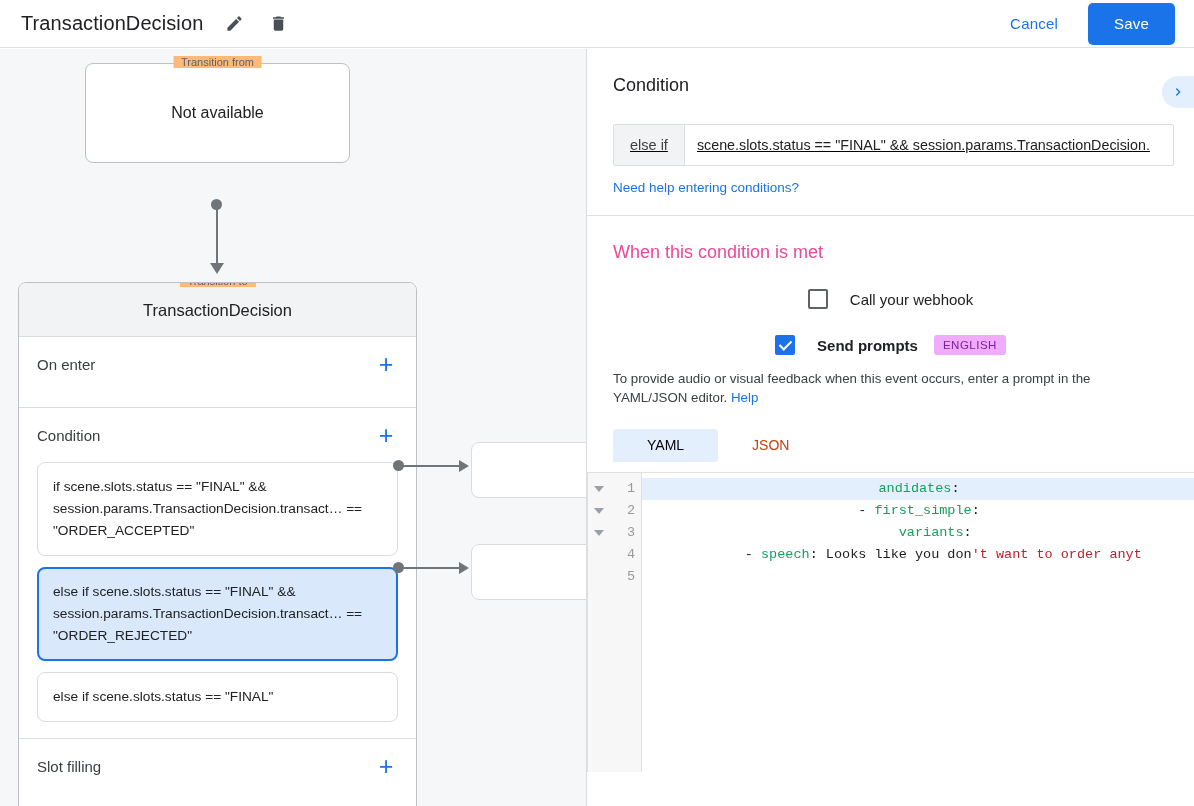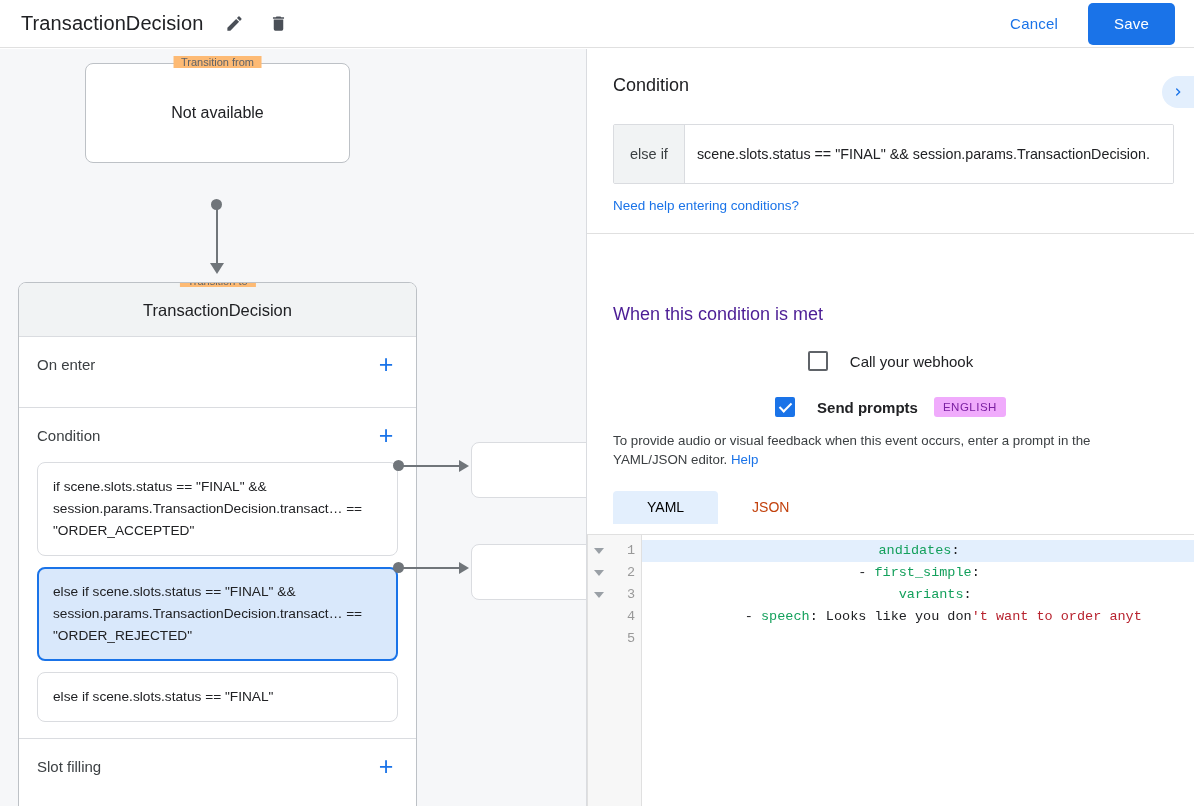--- a/index.html
+++ b/index.html
@@ -145,23 +145,24 @@
     position: absolute; left: 587px; top: 49px; width: 607px; height: 757px;
     background: #ffffff; overflow: hidden;
   }
   .detail-sec {
     padding: 26px 26px 0; border-bottom: 1px solid #e0e0e0;
   }
   .detail-h {
     font-size: 18px; color: #202124; font-weight: 400;
   }
   .cond-row {
-    display: flex; margin-top: 28px; height: 60px;
+    display: flex; margin-top: 28px; height: 42px;
     border: 1px solid #dadce0; border-radius: 2px; overflow: hidden;
     width: 561px;
+    text-decoration: underline;
   }
   .cond-prefix {
     background: #f1f3f4; border-right: 1px solid #dadce0;
     display: flex; align-items: center; padding: 0 16px;
     font-size: 14.5px; color: #3c4043;
   }
   .cond-input {
     flex: 1; border: none; outline: none; background: #fff;
     font-size: 14.3px; color: #202124; padding: 0 12px;
     font-family: "Liberation Sans", sans-serif;
@@ -171,21 +172,21 @@
     color: #1a73e8; font-size: 13.5px; text-decoration: none; cursor: pointer;
   }
 
   .collapse-btn {
     position: absolute; right: 0; top: 27px; width: 32px; height: 32px;
     background: #e3effd; border-top-left-radius: 18px; border-bottom-left-radius: 18px;
     display: flex; align-items: center; justify-content: center; cursor: pointer;
   }
 
   .met-sec { padding: 26px 26px 0; }
-  .met-h { font-size: 18px; color: #4c1d95; margin-top: 44px; }
+  .met-h { font-size: 18px; color: #ec4899; }
   .check-row { display: flex; align-items: center; margin-top: 26px; justify-content: center; }
   .cbox {
     width: 20px; height: 20px; border: 2px solid #5f6368; border-radius: 2px;
     background: #fff; cursor: pointer; flex: none;
   }
   .cbox.checked {
     background: #1a73e8; border-color: #1a73e8;
     display: flex; align-items: center; justify-content: center;
   }
   .cbox.checked::after {

